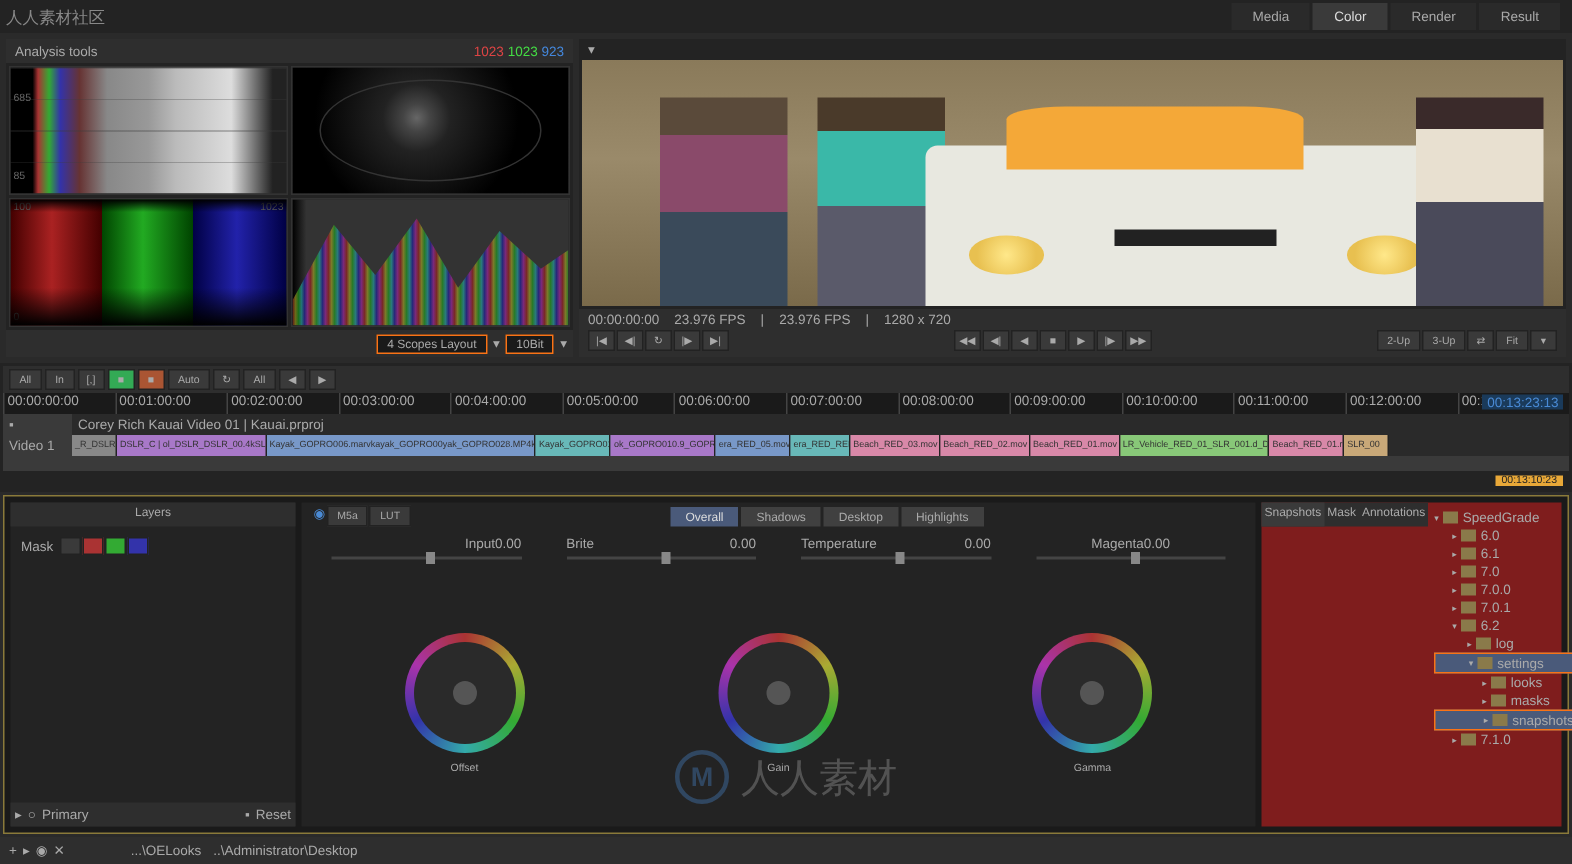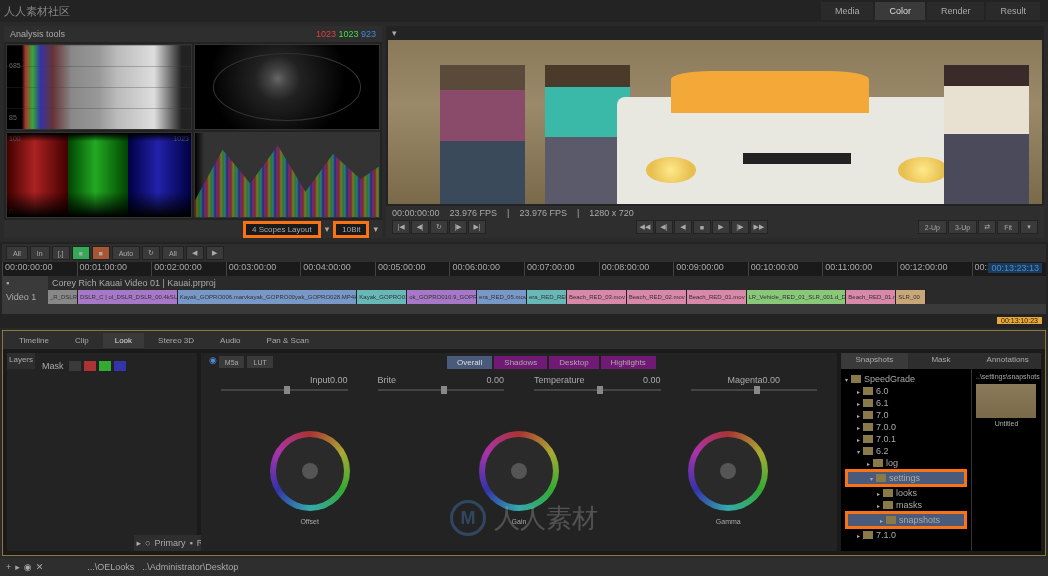--- a/index.html
+++ b/index.html
@@ -17,21 +17,21 @@
 .scope-labels{position:absolute;font-size:7px;color:#666}
 .waveform-rgb{background:linear-gradient(90deg,#000 0%,#000 8%,#a33 10%,#3a3 14%,#33a 18%,#633 25%,#888 35%,#999 50%,#bbb 60%,#ccc 70%,#ddd 80%,#222 95%)}
 .waveform-rgb::after{content:"";position:absolute;inset:0;background:repeating-linear-gradient(0deg,transparent 0,transparent 20px,rgba(60,60,60,.3) 20px,rgba(60,60,60,.3) 21px)}
 .vectorscope{background:radial-gradient(circle at 45% 40%,#666 0%,#444 8%,#222 20%,#000 60%)}
 .vectorscope::before{content:"";position:absolute;inset:10%;border:1px solid #333;border-radius:50%}
 .rgb-parade{background:linear-gradient(90deg,#400 0%,#a22 15%,#400 33%,#040 33%,#2a2 48%,#040 66%,#004 66%,#22a 82%,#004 100%)}
 .rgb-parade::after{content:"";position:absolute;inset:0;background:linear-gradient(0deg,#000 0%,transparent 30%,transparent 90%,#000 100%)}
 .luma-wave{background:linear-gradient(90deg,#000 0%,#333 5%);overflow:hidden}
 .luma-wave::before{content:"";position:absolute;inset:0;background:repeating-linear-gradient(90deg,#a22 0,#aa2 2px,#2a2 4px,#2aa 6px,#22a 8px,#a2a 10px,#a22 12px);opacity:.6;clip-path:polygon(0 80%,15% 20%,30% 60%,45% 15%,60% 70%,75% 25%,90% 55%,100% 40%,100% 100%,0 100%)}
 .scopes-footer{height:18px;background:#2e2e2e;display:flex;justify-content:flex-end;align-items:center;padding:0 4px;gap:4px}
-.sel{background:#1a1a1a;border:3px solid #f97316;padding:1px 6px;font-size:8px}
+.sel{background:#1a1a1a;border:1px solid #f97316;padding:1px 6px;font-size:8px}
 .monitor-panel{flex:1;display:flex;flex-direction:column;background:#232323}
 .monitor-head{height:12px;padding:2px 6px}
 .monitor-view{flex:1;background:linear-gradient(180deg,#8a7a5a 0%,#9a8a6a 40%,#7a6a4a 100%);margin:2px;position:relative;overflow:hidden}
 .car{position:absolute;right:10%;bottom:0;width:55%;height:65%;background:#e8e8e0;border-radius:8px 8px 0 0}
 .car::before{content:"";position:absolute;top:-25%;left:15%;width:55%;height:40%;background:#f4a838;border-radius:20% 20% 0 0}
 .headlight{position:absolute;bottom:20%;width:14%;height:24%;background:radial-gradient(circle,#ffe88a 0%,#e8c050 70%);border-radius:50%}
 .hl1{left:8%}.hl2{right:8%}
 .grille{position:absolute;bottom:38%;left:35%;width:30%;height:10%;background:#222}
 .person{position:absolute;bottom:0;width:13%;height:85%}
 .p1{left:8%;background:linear-gradient(180deg,#5a4a3a 0%,#5a4a3a 18%,#8a4a6a 18%,#8a4a6a 55%,#3a4a5a 55%)}
@@ -53,43 +53,43 @@
 .tl-clips{flex:1;display:flex;height:100%;overflow:hidden}
 .clip{height:100%;border-right:1px solid #222;display:flex;align-items:center;padding:0 2px;font-size:6px;white-space:nowrap;overflow:hidden;color:#333}
 .c-purple{background:#a878c8}.c-blue{background:#7898c8}.c-teal{background:#68b8b8}.c-pink{background:#d888a8}.c-green{background:#88c878}.c-tan{background:#c8a878}.c-grey{background:#888}
 .tl-foot{height:12px;display:flex;justify-content:flex-end;align-items:center;padding:0 4px}
 .tl-foot-tc{background:#e8a838;color:#222;padding:0 4px;font-size:7px}
 .lower-section{flex:1;display:flex;flex-direction:column;background:#1a1a1a;border:1px solid #8a7a3a;margin:2px}
 .lower-tabs{height:18px;background:#2e2e2e;display:flex;align-items:center;gap:2px;padding:0 4px}
 .ltab{padding:3px 12px;font-size:8px;cursor:pointer}
 .ltab.active{background:#3a3a3a;color:#ddd}
 .lower-body{flex:1;display:flex;gap:4px;padding:4px}
-.layers-panel{width:190px;background:#232323;display:flex;flex-direction:row}
+.layers-panel{width:190px;background:#232323;display:flex;flex-direction:column}
 .layers-head{height:16px;background:#2e2e2e;text-align:center;padding:2px;font-size:8px}
 .layers-list{flex:1;padding:4px}
 .layer-row{display:flex;align-items:center;gap:4px;padding:3px;font-size:8px}
 .mask-btns{display:flex;gap:1px}
 .mask-btn{width:14px;height:12px;background:#3a3a3a;border:1px solid #222}
 .mask-btn.r{background:#a33}.mask-btn.g{background:#3a3}.mask-btn.b{background:#33a}
 .primary-row{display:flex;align-items:center;gap:4px;background:#2e2e2e;padding:3px;margin-top:auto}
 .wheels-panel{flex:1;background:#232323;display:flex;flex-direction:column}
 .wheels-tabs{height:18px;display:flex;align-items:center;justify-content:space-between;padding:0 8px}
 .wheels-subtabs{display:flex;gap:2px}
-.wtab{padding:2px 10px;font-size:8px;cursor:pointer;background:#701a75}
+.wtab{padding:2px 10px;font-size:8px;cursor:pointer;background:#404040}
 .wtab.active{background:#4a5a7a;color:#ddd}
 .wheels-sliders{height:20px;display:flex;padding:4px 20px;gap:30px;font-size:7px}
 .wslider{flex:1}
 .wslider-track{height:2px;background:#444;margin-top:4px;position:relative}
 .wslider-thumb{position:absolute;top:-3px;left:50%;width:6px;height:8px;background:#888}
 .wheels-row{flex:1;display:flex;justify-content:space-around;align-items:center;padding:4px}
 .wheel{width:80px;height:80px;border-radius:50%;background:conic-gradient(#a33,#aa3,#3a3,#3aa,#33a,#a3a,#a33);position:relative}
 .wheel::before{content:"";position:absolute;inset:6px;border-radius:50%;background:#2a2a2a}
 .wheel::after{content:"";position:absolute;inset:40%;border-radius:50%;background:#555}
 .wheel-label{position:absolute;bottom:-14px;left:0;right:0;text-align:center;font-size:7px}
-.browser-panel{width:200px;background:#000000;display:flex;flex-direction:column}
+.browser-panel{width:200px;background:#7f1d1d;display:flex;flex-direction:row}
 .browser-tabs{height:16px;display:flex;background:#2e2e2e}
 .btab{flex:1;padding:2px;text-align:center;font-size:8px;cursor:pointer}
 .btab.active{background:#3a3a3a}
 .browser-split{flex:1;display:flex}
 .tree{flex:1;padding:4px;font-size:8px}
 .tree-item{padding:1px 0;display:flex;align-items:center;gap:3px;cursor:pointer}
 .tree-item.sel{background:#4a5a7a}
 .folder-icon{width:10px;height:8px;background:#8a7a4a;display:inline-block}
 .tri{font-size:6px}
 .snaps{width:70px;padding:4px;border-left:1px solid #333}
@@ -252,28 +252,20 @@
     </div>
     <div class="tl-track" style="height:10px;background:#3a3a3a">
       <div class="tl-label" style="width:46px"></div>
     </div>
     <div class="tl-foot">
       <span class="tl-foot-tc">00:13:10:23</span>
     </div>
   </div>
 
   <div class="lower-section">
-    <div class="lower-tabs">
-      <div class="ltab">Timeline</div>
-      <div class="ltab">Clip</div>
-      <div class="ltab active">Look</div>
-      <div class="ltab">Stereo 3D</div>
-      <div class="ltab">Audio</div>
-      <div class="ltab">Pan &amp; Scan</div>
-    </div>
     <div class="lower-body">
 
       <div class="layers-panel">
         <div class="layers-head">Layers</div>
         <div class="layers-list">
           <div class="layer-row">
             <span>Mask</span>
             <div class="mask-btns">
               <div class="mask-btn"></div>
               <div class="mask-btn r"></div>

